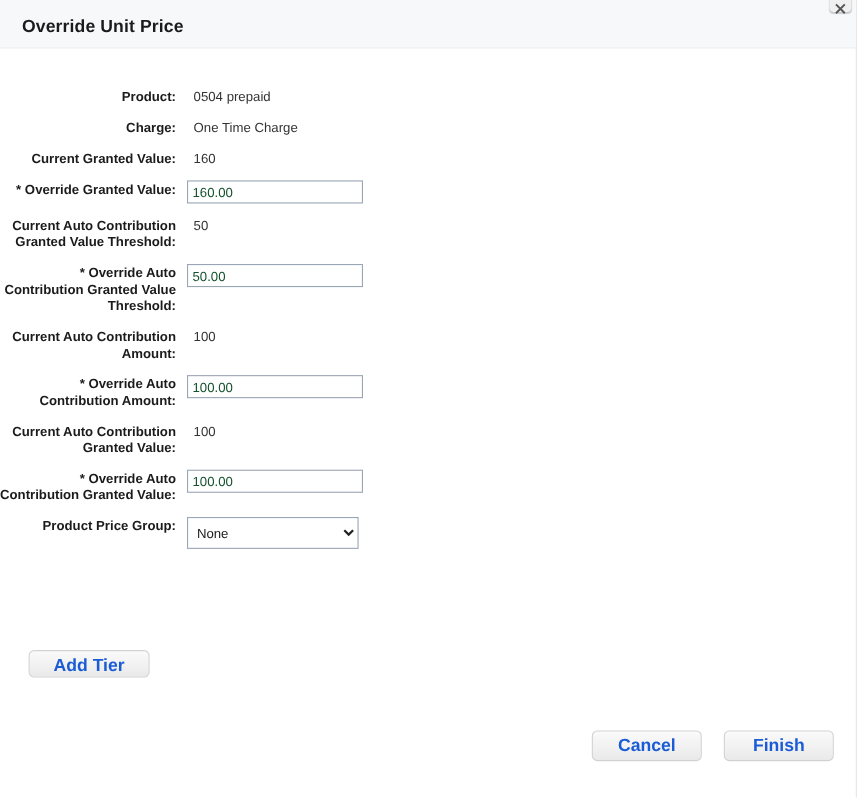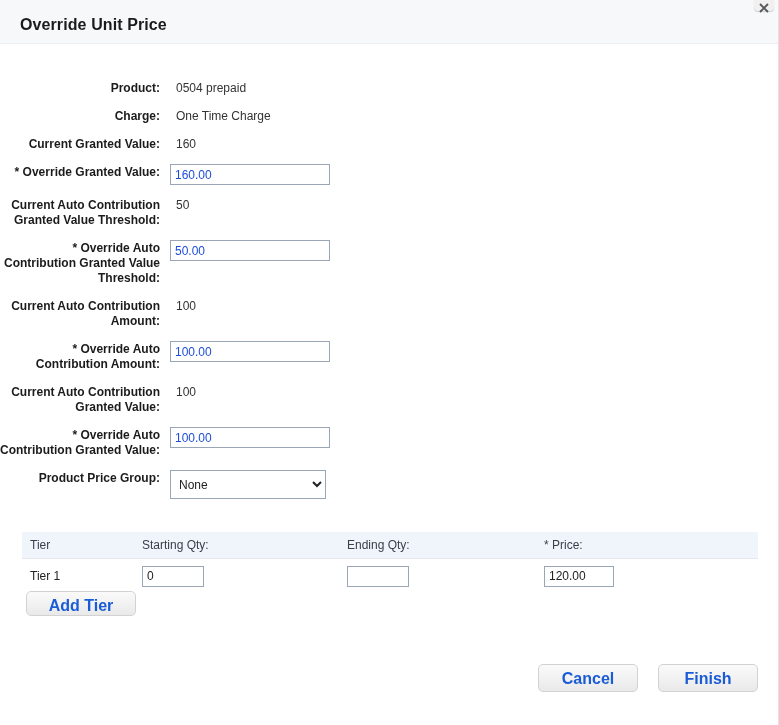--- a/index.html
+++ b/index.html
@@ -90,21 +90,21 @@
   .form-control {
     margin-left: 10px;
   }
   input.text-input {
     box-sizing: border-box;
     height: 21px;
     border: 1px solid #9aa5b5;
     background: #ffffff;
     font-family: "Liberation Sans", sans-serif;
     font-size: 12px;
-    color: #1d4ed8;
+    color: #14532d;
     padding: 1px 4px;
     outline: none;
     border-radius: 0;
   }
   input.wide-input { width: 160px; }
 
   select.price-group-select {
     box-sizing: border-box;
     width: 156px;
     height: 29px;
@@ -290,40 +290,20 @@
       <div class="form-label">Product Price Group:</div>
       <div class="form-control">
         <select class="price-group-select">
           <option>None</option>
         </select>
       </div>
     </div>
 
   </div>
 
-  <div class="tier-table">
-    <div class="tier-header">
-      <div class="th col-tier">Tier</div>
-      <div class="th col-start">Starting Qty:</div>
-      <div class="th col-end">Ending Qty:</div>
-      <div class="th col-price">* Price:</div>
-    </div>
-    <div class="tier-row">
-      <div class="cell-label col-tier">Tier 1</div>
-      <div class="col-start">
-        <input class="qty-input" type="text" value="0" style="">
-      </div>
-      <div class="col-end">
-        <input class="qty-input" type="text" value="" style="">
-      </div>
-      <div class="col-price">
-        <input class="price-input" type="text" value="120.00" style="">
-      </div>
-    </div>
-  </div>
 
   <button class="btn add-tier-button">Add Tier</button>
 
   <div class="footer-buttons">
     <button class="btn">Cancel</button>
     <button class="btn">Finish</button>
   </div>
 
 </div>
 

